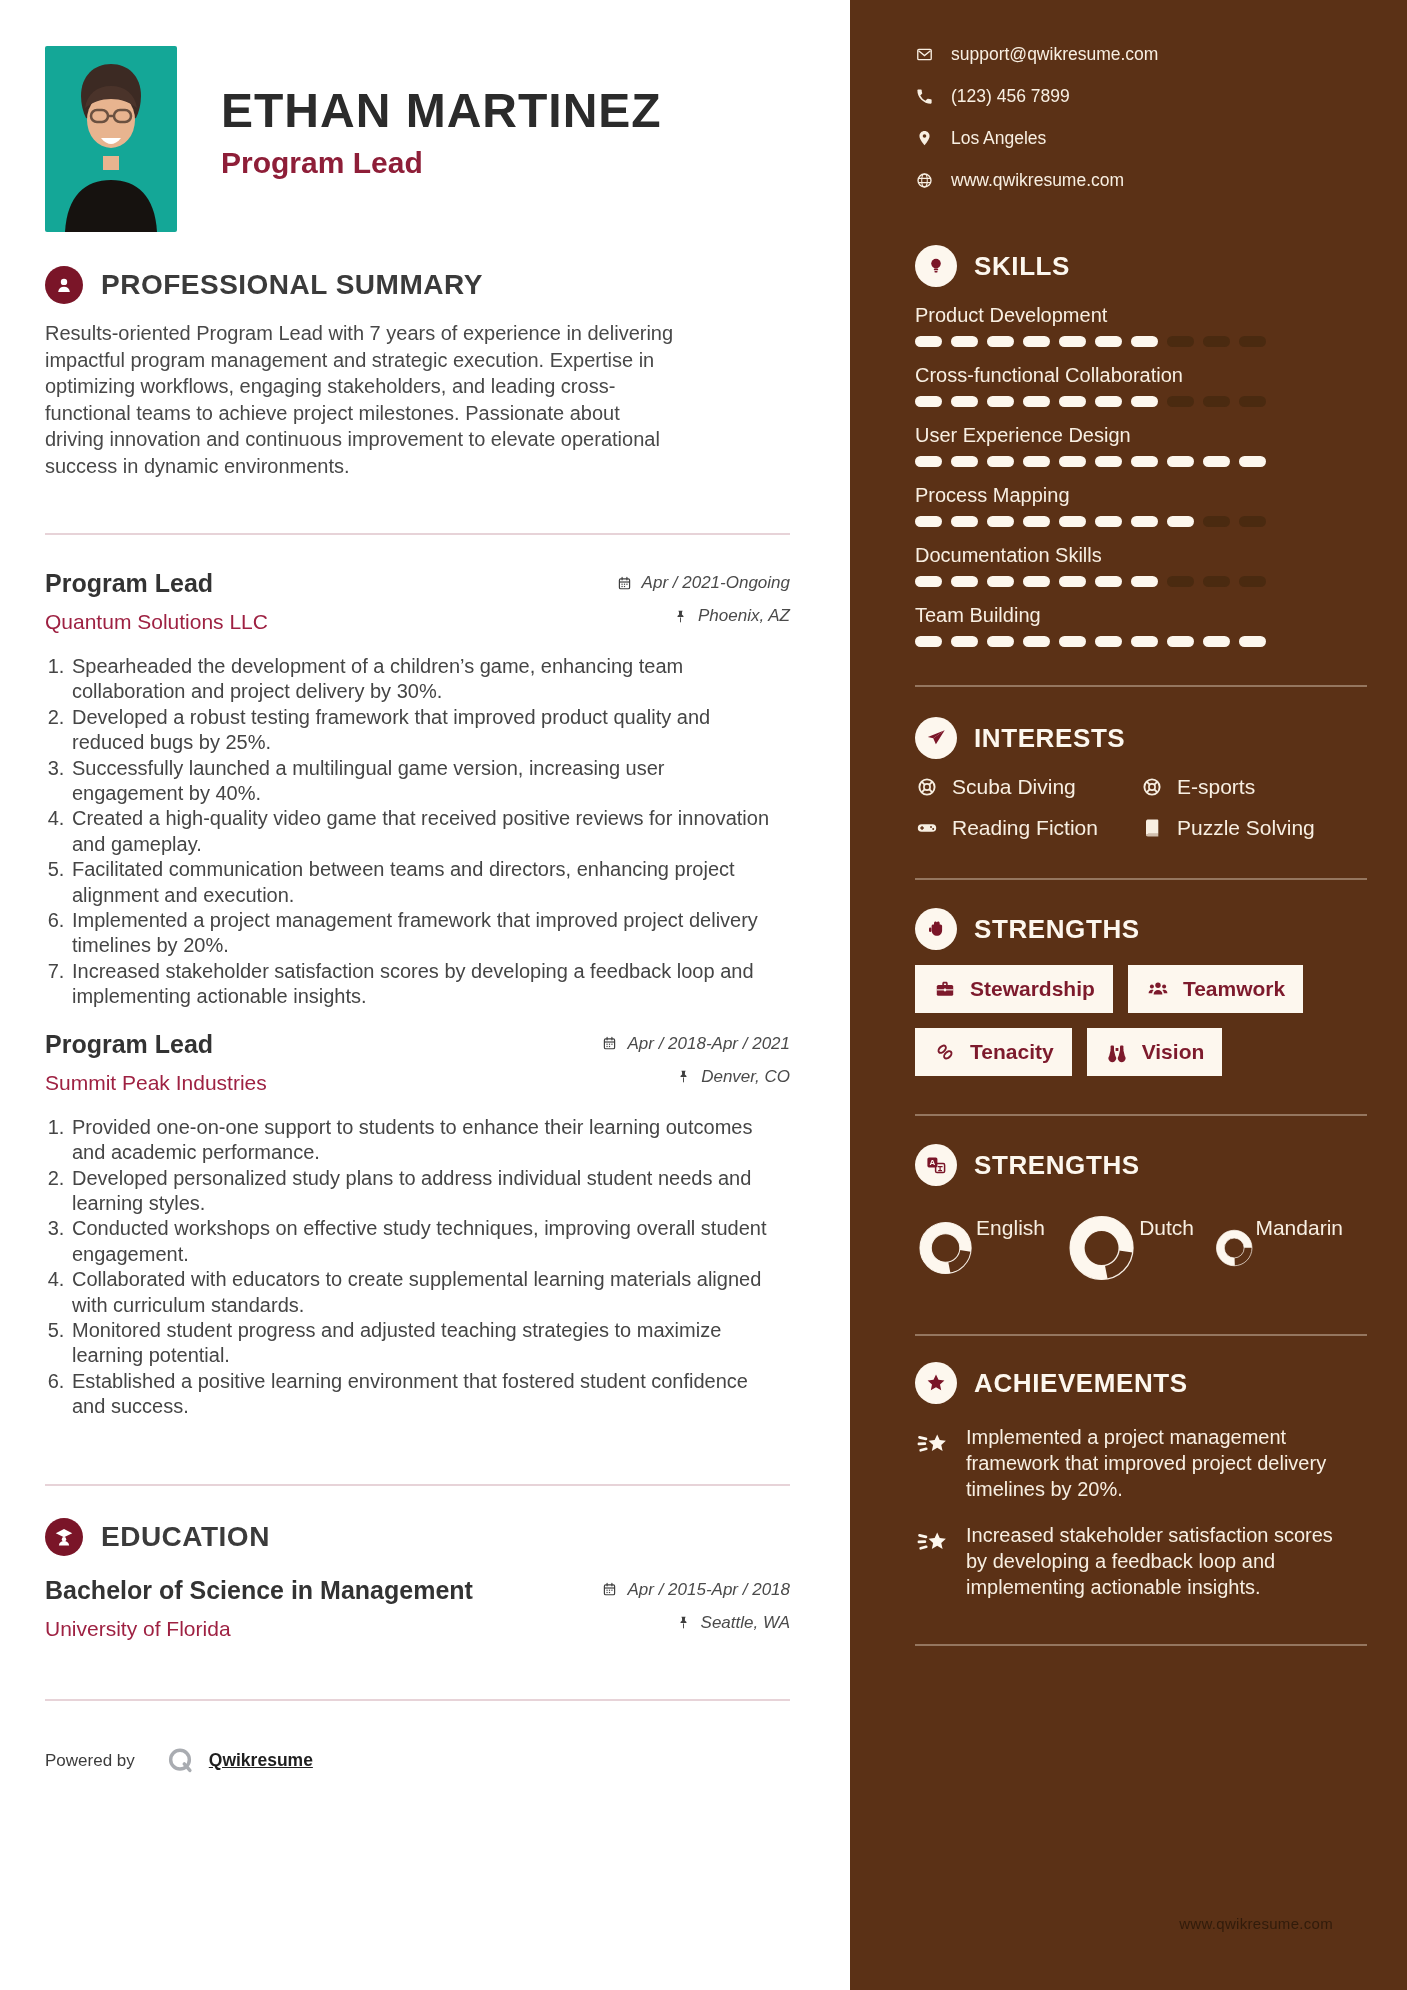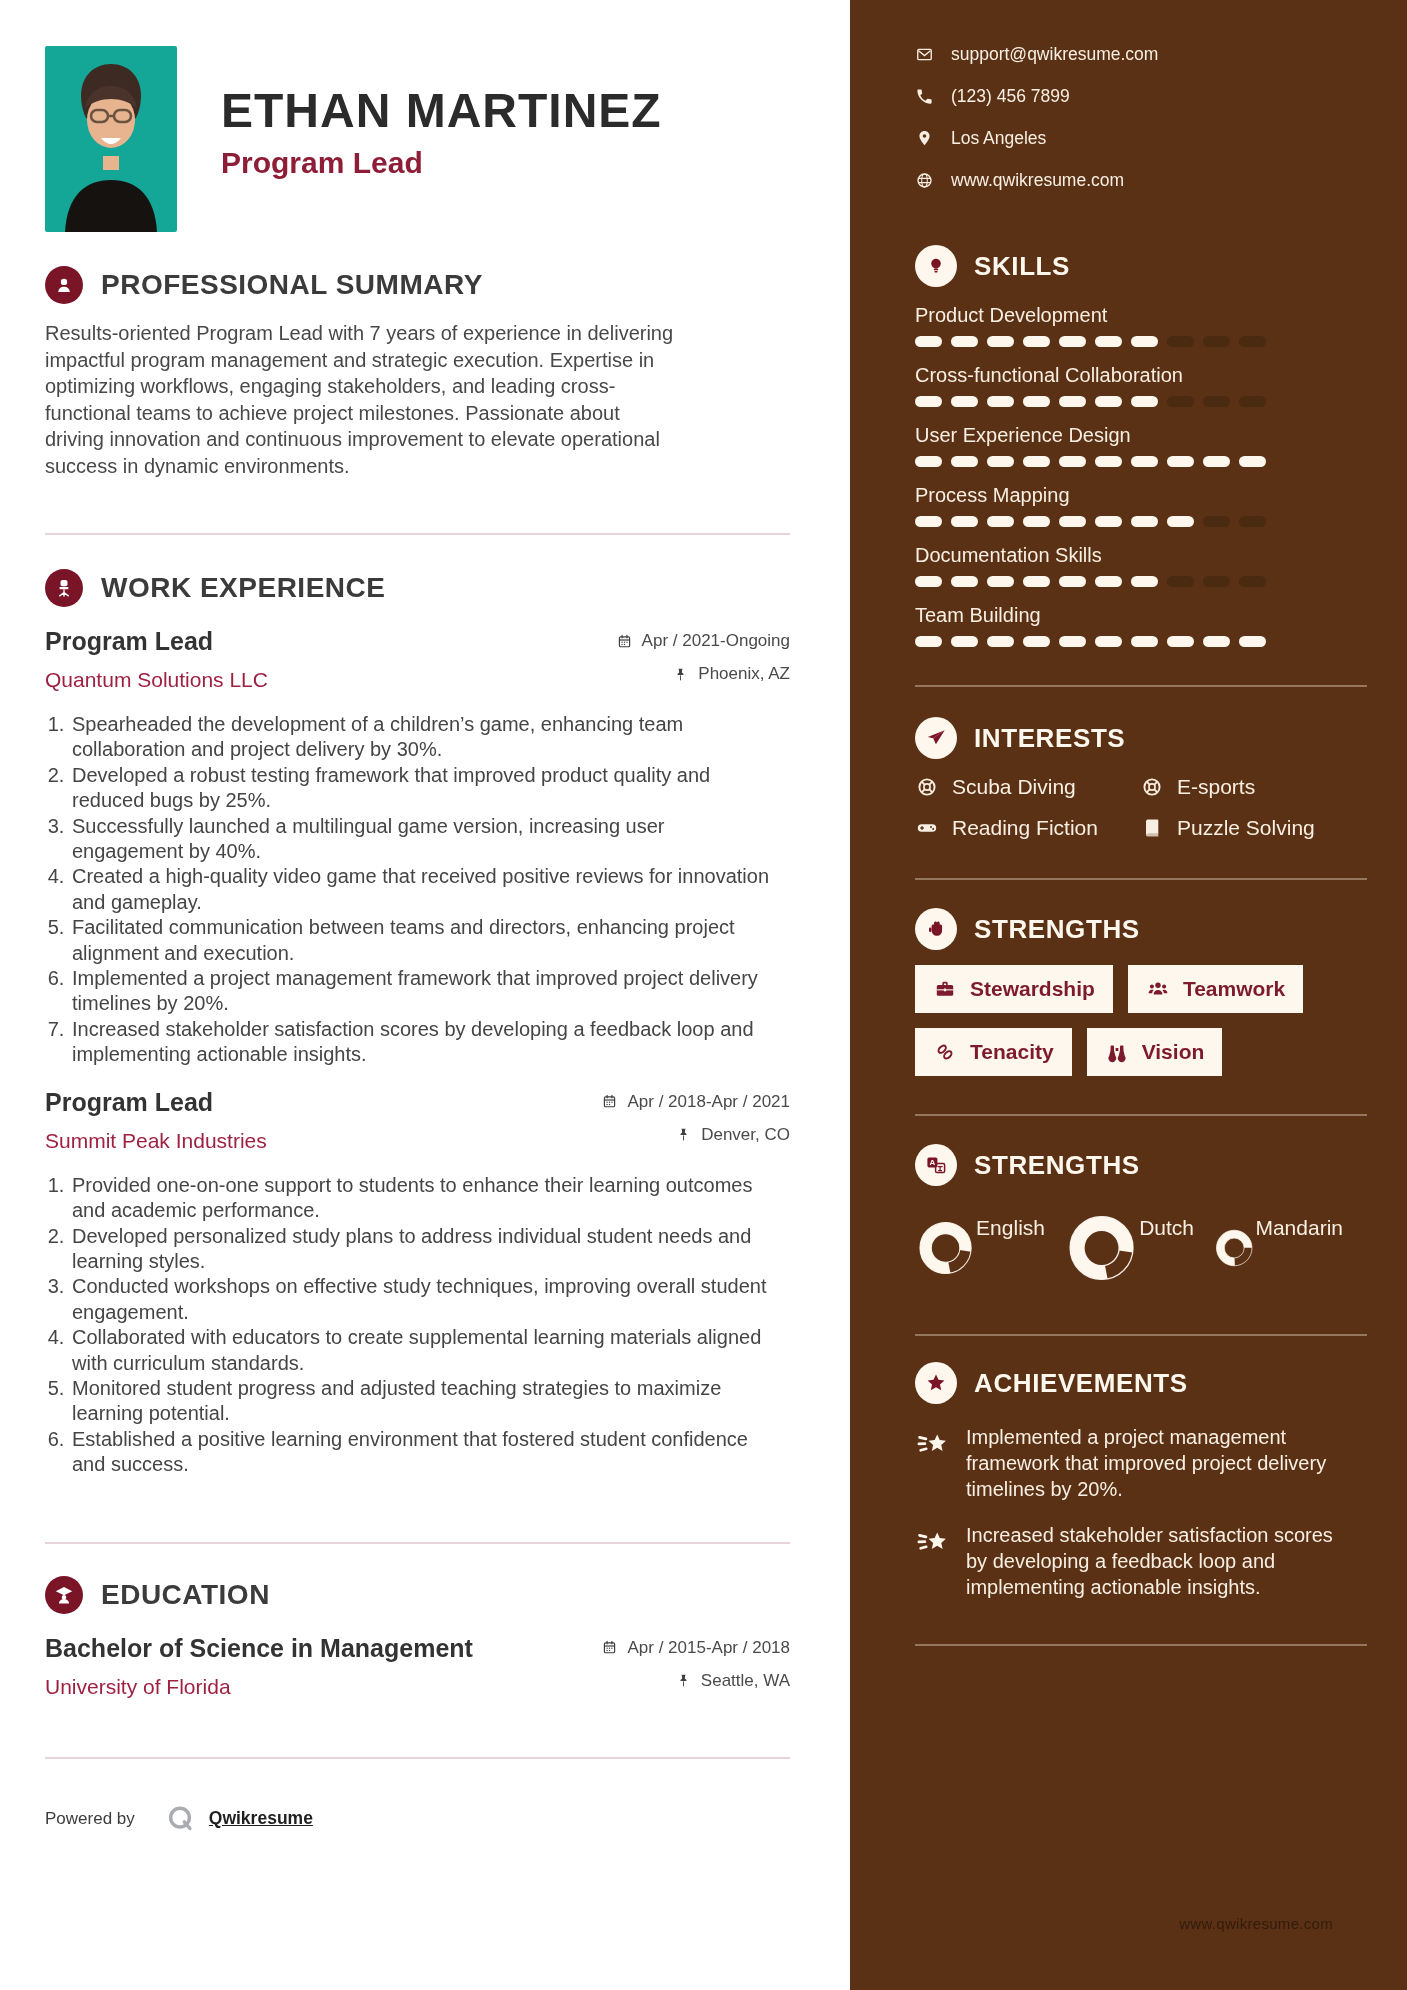--- a/index.html
+++ b/index.html
@@ -28,21 +28,21 @@
 
   .l-divider{height:2px;background:#e7d3d8;margin-top:54px;border:0;}
 
   .work-section{margin-top:34px;}
   .job{margin-top:20px;}
   .job-head{display:flex;justify-content:space-between;align-items:flex-start;}
   .job-title{font-size:25px;font-weight:700;color:#333;}
   .job-company{font-size:21px;color:#9e2142;margin-top:12px;}
   .job-meta{text-align:right;flex:0 0 auto;padding-top:4px;}
   .meta-row{display:flex;justify-content:flex-end;align-items:center;gap:9px;
-    font-size:17px;color:#4a4a4a;}
+    font-size:17px;color:#4a4a4a;font-style:italic;}
   .meta-row + .meta-row{margin-top:13px;}
   .meta-row svg{width:17px;height:17px;color:#3f3f3f;}
   ol.bullets{margin:20px 0 0 0;padding-left:25px;font-size:20px;line-height:25.4px;
     color:#454545;max-width:710px;}
   ol.bullets li{padding-left:2px;}
 
   .edu-section{margin-top:32px;}
   .edu-desc{margin-top:16px;font-size:20px;line-height:27px;color:#484848;max-width:640px;}
 
   .footer-row{margin-top:44px;display:flex;align-items:center;gap:13px;}
@@ -260,28 +260,20 @@
           </svg>
         </span>
       <span class="lheading">PROFESSIONAL SUMMARY</span>
     </div>
     <div class="summary-text">Results-oriented Program Lead with 7 years of experience in delivering impactful program management and strategic execution. Expertise in optimizing workflows, engaging stakeholders, and leading cross-functional teams to achieve project milestones. Passionate about driving innovation and continuous improvement to elevate operational success in dynamic environments.</div>
   </div>
 
   <hr class="l-divider">
 
   <div class="work-section">
-    <div class="lsection-head">
-      <span class="lc-badge">
-          <svg>
-            <use href="#sym-chair"></use>
-          </svg>
-        </span>
-      <span class="lheading">WORK EXPERIENCE</span>
-    </div>
 
     <div>
 
         <div class="job">
           <div class="job-head">
             <div>
               <div class="job-title">Program Lead</div>
               <div class="job-company">Quantum Solutions LLC</div>
             </div>
             <div class="job-meta">

